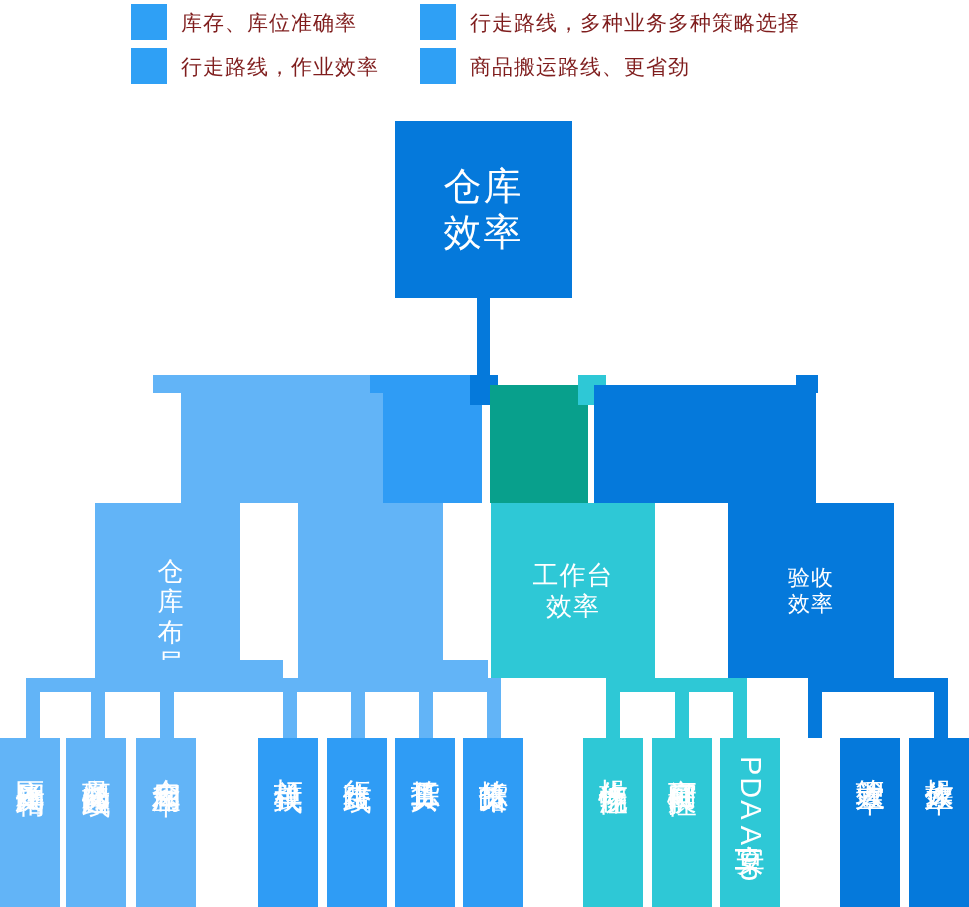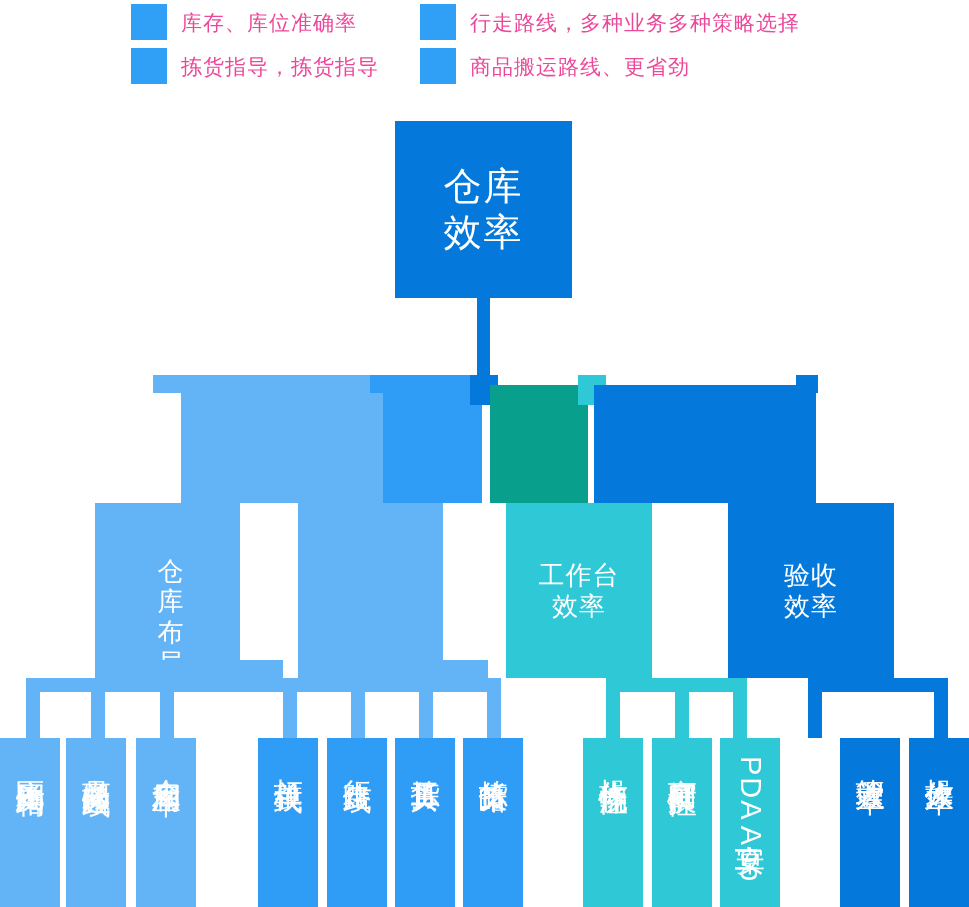--- a/index.html
+++ b/index.html
@@ -7,21 +7,21 @@
     width:969px;height:907px;position:relative;overflow:hidden;
     font-family:"Liberation Sans","DejaVu Sans",sans-serif;
   }
   .canvas{position:absolute;left:0;top:0;width:969px;height:907px;}
   .abs{position:absolute;box-sizing:border-box;}
 
   
   .legend-item{display:flex;align-items:center;}
   .legend-swatch{width:36px;height:36px;flex:0 0 36px;}
   .legend-text{
-    margin-left:14px;font-size:21px;line-height:1;color:#ec4899;
+    margin-left:14px;font-size:21px;line-height:1;color:#7f1d1d;
     white-space:nowrap;letter-spacing:1px;
   }
 
   
   .node{display:flex;align-items:center;justify-content:center;}
   .node-label{
     color:#ffffff;font-size:30px;line-height:1.18;text-align:center;
     letter-spacing:1px;font-weight:400;
   }
   .root .node-label{font-size:38px;line-height:1.2;letter-spacing:2px;}
@@ -48,21 +48,21 @@
   <div class="abs legend-item" style="left:131px;top:4px;">
     <span class="legend-swatch" style="background:#2fa0f5"></span>
     <span class="legend-text">库存、库位准确率</span>
   </div>
   <div class="abs legend-item" style="left:420px;top:4px;">
     <span class="legend-swatch" style="background:#2fa0f5"></span>
     <span class="legend-text">行走路线，多种业务多种策略选择</span>
   </div>
   <div class="abs legend-item" style="left:131px;top:48px;">
     <span class="legend-swatch" style="background:#2fa0f5"></span>
-    <span class="legend-text">拣货指导，拣货指导</span>
+    <span class="legend-text">行走路线，作业效率</span>
   </div>
   <div class="abs legend-item" style="left:420px;top:48px;">
     <span class="legend-swatch" style="background:#2fa0f5"></span>
     <span class="legend-text">商品搬运路线、更省劲</span>
   </div>
 
   <div class="abs node root" style="left:395px;top:121px;width:177px;height:177px;background:#0579db;">
     <div class="node-label">
       <div>仓库</div>
       <div>效率</div>
@@ -101,29 +101,29 @@
   <div class="abs node mid" style="left:240px;top:503px;width:58px;height:175px;background:#ffffff;"></div>
   <div class="abs node mid" style="left:298px;top:503px;width:145px;height:175px;background:#62b4f7;">
     <div class="node-label" style="font-size:26px;line-height:1.18;">
       <div></div>
       <div></div>
     </div>
   </div>
   <div class="abs" style="left:95px;top:660px;width:188px;height:18px;background:#62b4f7;"></div>
   <div class="abs" style="left:298px;top:660px;width:190px;height:18px;background:#62b4f7;"></div>
 
-  <div class="abs node mid" style="left:506px;top:503px;width:146px;height:175px;background:#2ec8d6;">
+  <div class="abs node mid" style="left:491px;top:503px;width:164px;height:175px;background:#2ec8d6;">
     <div class="node-label" style="font-size:26px;line-height:1.18;">
       <div>工作台</div>
       <div>效率</div>
     </div>
   </div>
 
   <div class="abs node mid" style="left:728px;top:503px;width:166px;height:175px;background:#0579db;">
-    <div class="node-label" style="font-size:26px;line-height:1.18;">
+    <div class="node-label" style="font-size:22px;line-height:1.18;">
       <div>验收</div>
       <div>效率</div>
     </div>
   </div>
 
   <div class="abs" style="left:26px;top:678px;width:257px;height:14px;background:#62b4f7;"></div>
   <div class="abs" style="left:26px;top:678px;width:14px;height:60px;background:#62b4f7;"></div>
   <div class="abs" style="left:91px;top:678px;width:14px;height:60px;background:#62b4f7;"></div>
   <div class="abs" style="left:160px;top:678px;width:14px;height:60px;background:#62b4f7;"></div>
 

